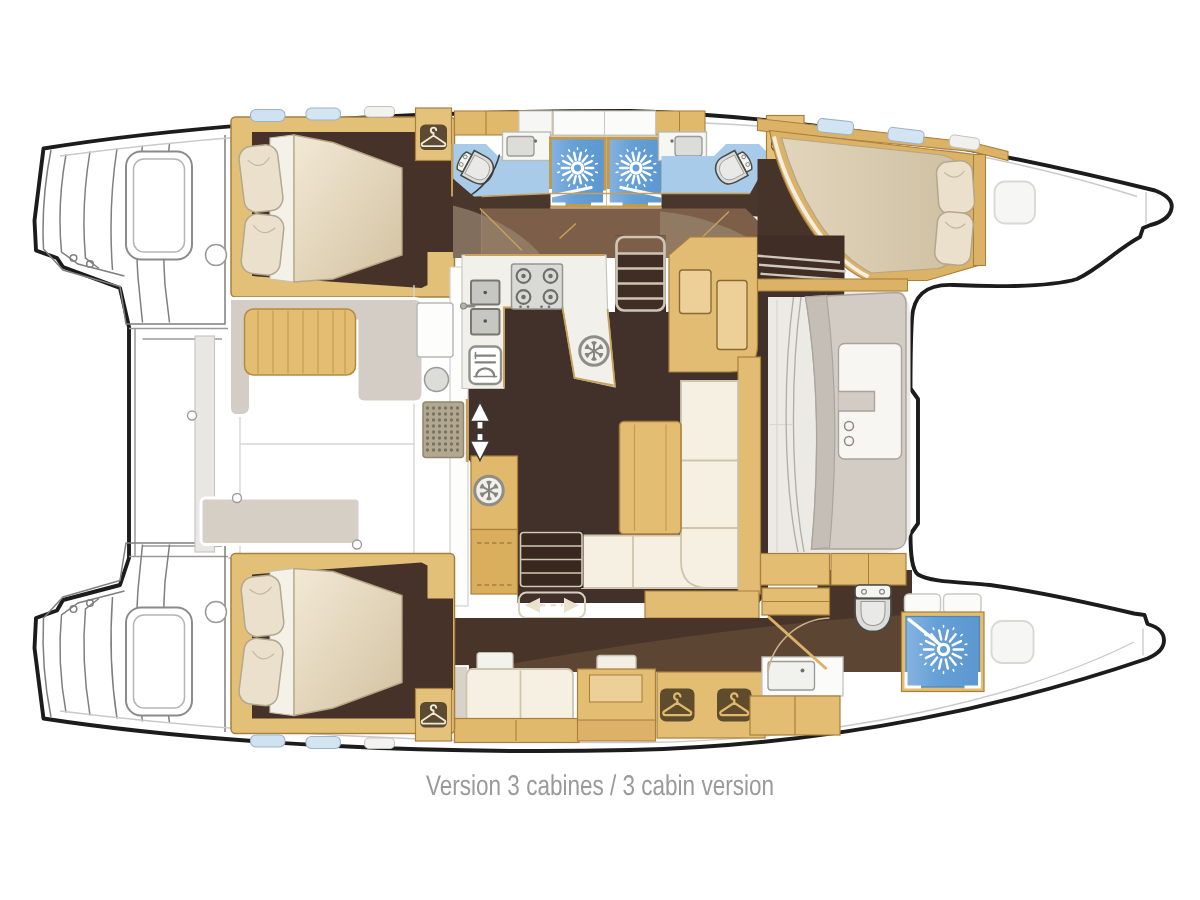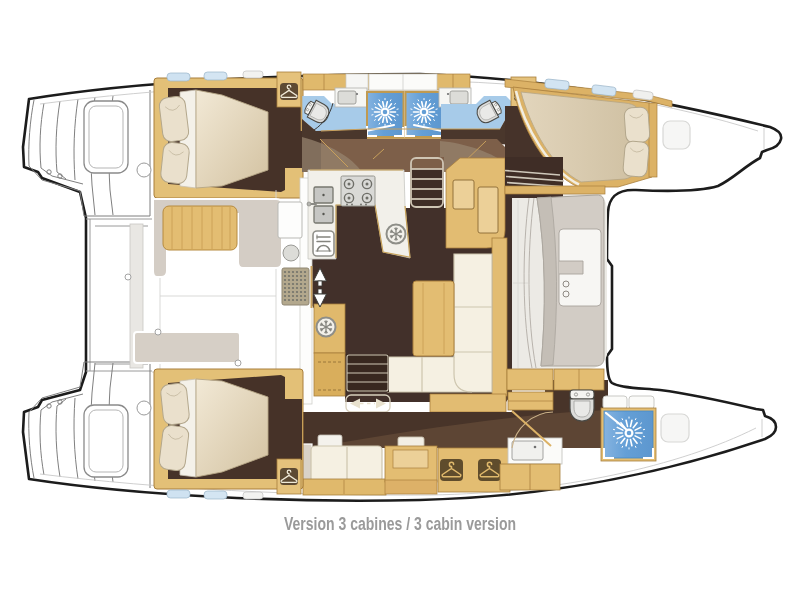--- a/index.html
+++ b/index.html
@@ -1,15 +1,15 @@
 <!DOCTYPE html>
 <html><head><meta charset="utf-8">
 <style>
 html,body{margin:0;padding:0;background:#ffffff;}
-#wrap{width:800px;height:600px;position:relative;font-family:"Liberation Sans",sans-serif;font-weight:bold;}
+#wrap{width:800px;height:600px;position:relative;font-family:"Liberation Sans",sans-serif;}
 </style></head><body>
 <div id="wrap">
 <svg width="800" height="600" viewBox="0 0 800 600" xmlns="http://www.w3.org/2000/svg">
 <defs>
 <linearGradient id="matg" x1="0" y1="0" x2="1" y2="1">
  <stop offset="0" stop-color="#f2e9d6"></stop>
           <stop offset="1" stop-color="#d3c2a1"></stop>
 </linearGradient>
 <linearGradient id="matg2" x1="0" y1="0" x2="1" y2="0">
  <stop offset="0" stop-color="#e2d5bc"></stop>

